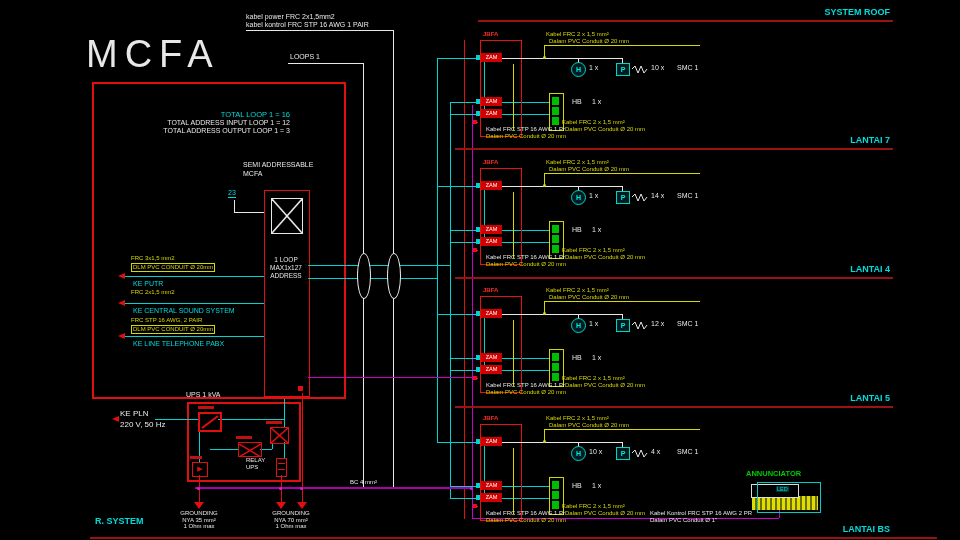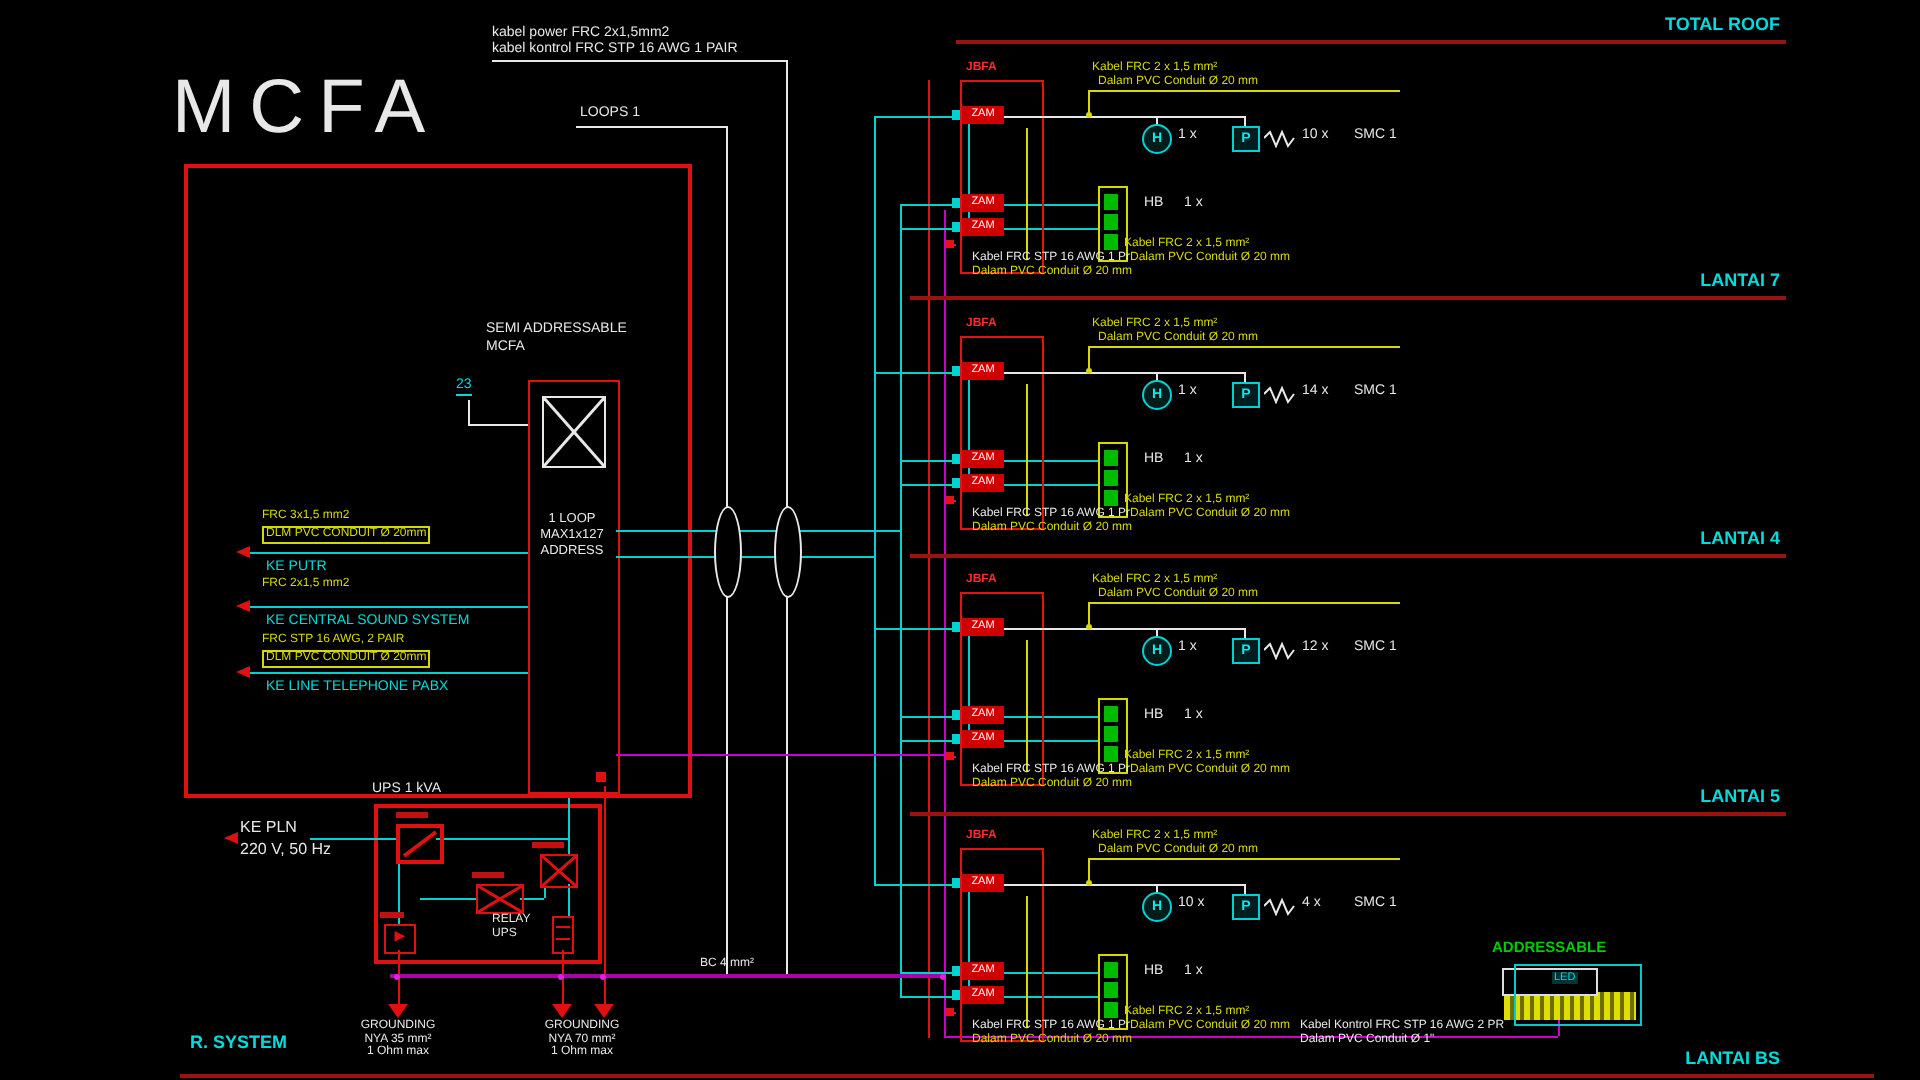--- a/index.html
+++ b/index.html
@@ -40,20 +40,25 @@
   <div class="t wh f7" style="left:246px;top:21px">kabel kontrol FRC STP 16 AWG 1 PAIR</div>
   <div class="hl lw" style="left:246px;top:30px;width:148px"></div>
   <div class="t wh f7" style="left:290px;top:53px">LOOPS 1</div>
   <div class="hl lw" style="left:288px;top:63px;width:75px"></div>
 
   <div class="vl lw" style="left:393px;top:30px;height:458px"></div>
   <div class="vl lw" style="left:363px;top:63px;height:425px"></div>
 
   <div class="box" style="left:92px;top:82px;width:250px;height:313px;border:2px solid #e01010"></div>
 
+  <div class="t" style="left:118px;top:111px;width:172px;text-align:right">
+    <div class="cy" style="font-size:7.5px">TOTAL LOOP 1 = 16</div>
+    <div class="wh f7">TOTAL ADDRESS INPUT LOOP 1 = 12</div>
+    <div class="wh f7">TOTAL ADDRESS OUTPUT LOOP 1 = 3</div>
+  </div>
 
   <div class="t wh f7" style="left:243px;top:161px">SEMI ADDRESSABLE</div>
   <div class="t wh f7" style="left:243px;top:170px">MCFA</div>
 
   <div class="t cy f7" style="left:228px;top:189px;border-bottom:1px solid #00dcdc">23</div>
   <div class="vl lw" style="left:234px;top:200px;height:12px"></div>
   <div class="hl lw" style="left:234px;top:212px;width:30px"></div>
 
   <div class="box" style="left:264px;top:190px;width:44px;height:205px;border:1.5px solid #e01010"></div>
   <div class="box" style="left:271px;top:198px;width:30px;height:34px;border:1.5px solid #e8e8e8">
@@ -160,21 +165,21 @@
     <div>NYA 70 mm²</div>
     <div>1 Ohm max</div>
   </div>
   <div class="t wh f6" style="left:350px;top:479px">BC 4 mm²</div>
 
   <div class="t cy f9" style="left:95px;top:517px">R. SYSTEM</div>
 
   <div class="hl lm" style="left:472px;top:518px;width:307px"></div>
   <div class="vl lm" style="left:779px;top:510px;height:8px"></div>
 
-  <div class="t gn" style="left:746px;top:470px;font-size:7.5px;font-weight:bold">ADDRESSABLE</div>
+  <div class="t gn" style="left:746px;top:470px;font-size:7.5px;font-weight:bold">ANNUNCIATOR</div>
   <div class="hatch" style="left:752px;top:496px;width:66px;height:14px"></div>
   <div class="box" style="left:751px;top:484px;width:46px;height:12px;border:1px solid #dddddd;background:#000"></div>
   <div class="t cy" style="left:776px;top:486px;font-size:5.5px;background:#003333;padding:0 1px">LED</div>
   <div class="box" style="left:757px;top:482px;width:62px;height:29px;border:1.5px solid #00cccc"></div>
 
   <div class="t wh f6" style="left:650px;top:510px">Kabel Kontrol FRC STP 16 AWG 2 PR</div>
   <div class="t wh f6" style="left:650px;top:517px">Dalam PVC Conduit Ø 1"</div>
 
   <div class="riser-group" style="top: 40px;">
 
@@ -378,21 +383,21 @@
     <div class="t wh f7 rg-el" style="left:572px;top:58px">HB</div>
     <div class="t wh f7 rg-el" style="left:592px;top:58px">1 x</div>
     <div class="t yl f6 rg-el" style="left:562px;top:79px">Kabel FRC 2 x 1,5 mm²</div>
     <div class="t yl f6 rg-el" style="left:565px;top:86px">Dalam PVC Conduit Ø 20 mm</div>
 
     <div class="t wh f6 rg-el" style="left:486px;top:86px">Kabel FRC STP 16 AWG 1 Pr</div>
     <div class="t yl f6 rg-el" style="left:486px;top:93px">Dalam PVC Conduit Ø 20 mm</div>
   </div>
 
   <div class="floor-line" style="top: 20px; left: 478px; width: 415px;"></div>
-  <div class="floor-label" style="top: 7px;">TOTAL ROOF</div>
+  <div class="floor-label" style="top: 7px;">SYSTEM ROOF</div>
 
   <div class="floor-line" style="top: 148px; left: 455px; width: 438px;"></div>
   <div class="floor-label" style="top: 135px;">LANTAI 7</div>
 
   <div class="floor-line" style="top: 277px; left: 455px; width: 438px;"></div>
   <div class="floor-label" style="top: 264px;">LANTAI 4</div>
 
   <div class="floor-line" style="top: 406px; left: 455px; width: 438px;"></div>
   <div class="floor-label" style="top: 393px;">LANTAI 5</div>
 

